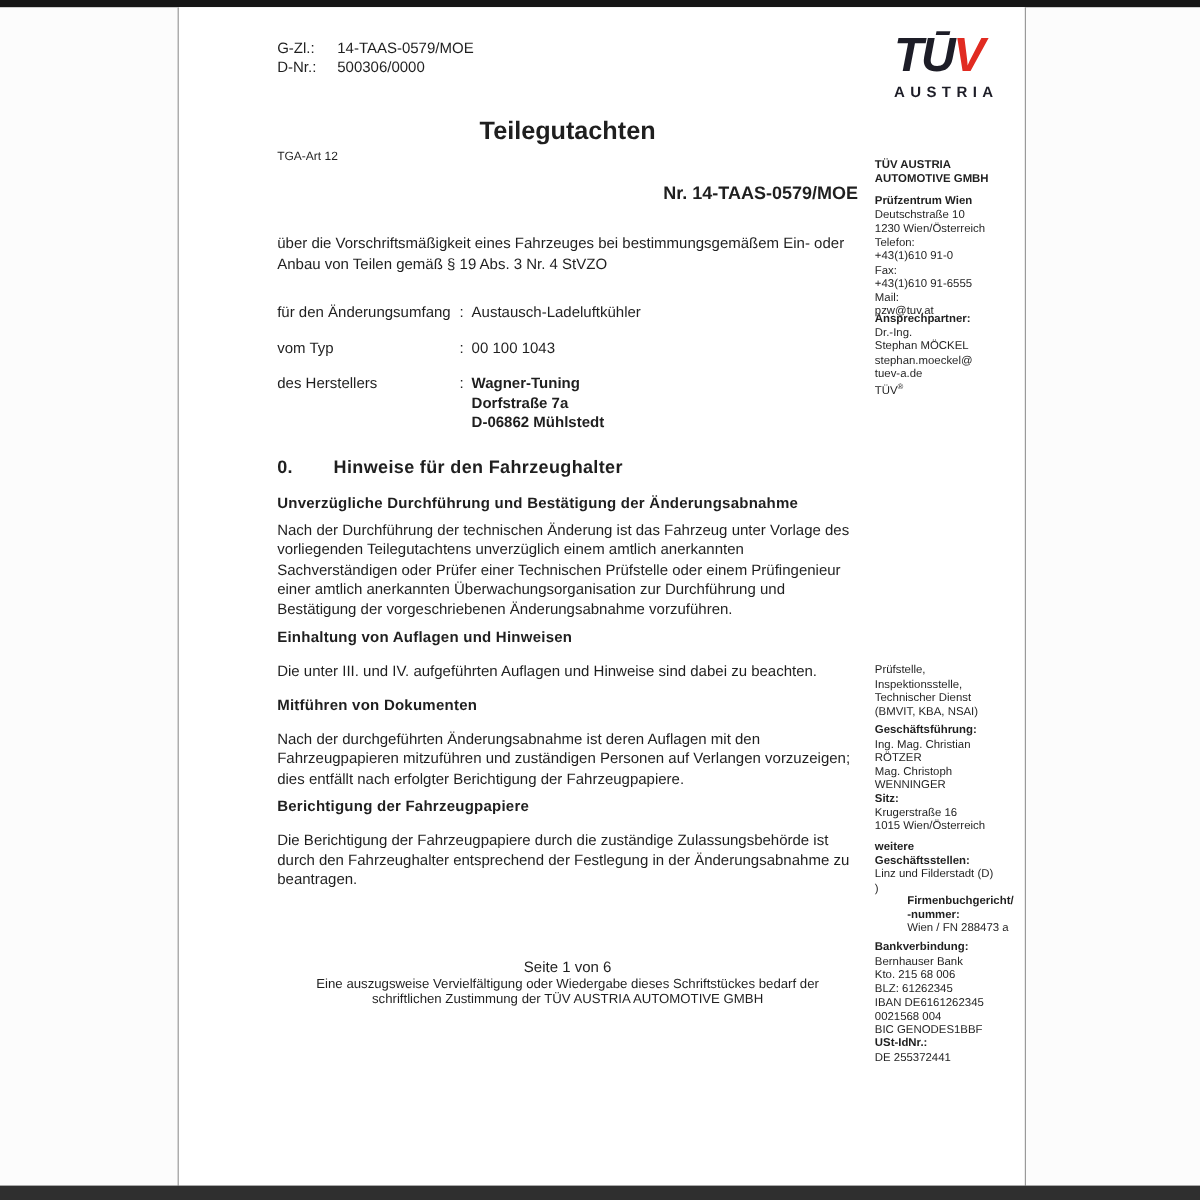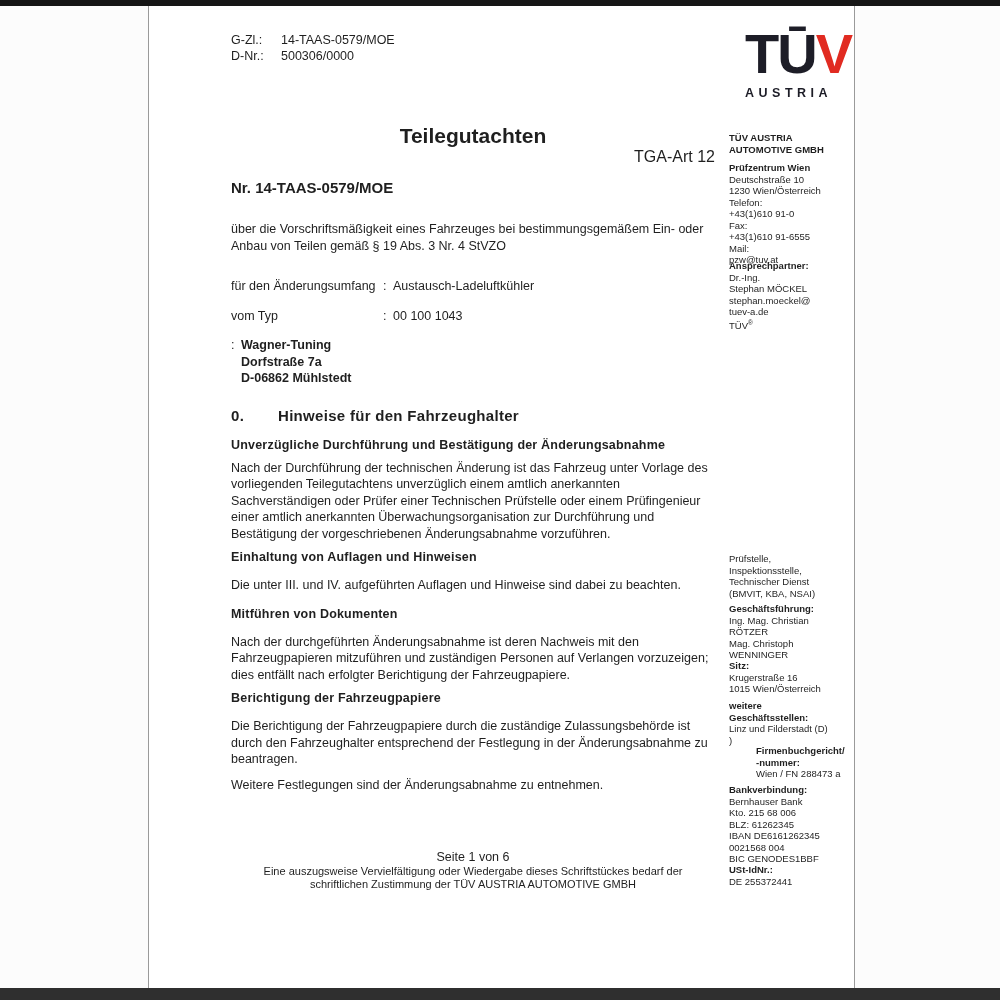--- a/index.html
+++ b/index.html
@@ -16,30 +16,30 @@
   }
   .main { position:absolute; left:82px; top:0; width:484px; }
 
   
   .refs { margin-top:26px; font-size:12.5px; line-height:16px; }
   .ref-row { display:flex; }
   .ref-label { width:50px; flex-shrink:0; }
 
   
   .logo { position:absolute; left:596px; top:20px; width:112px; }
-  .logo-tuv { font-size:56px; font-weight:800; letter-spacing:-2px;
+  .logo-tuv { font-size:40px; font-weight:800; font-style:italic; letter-spacing:-2px;
               line-height:1; color:var(--logo_dark,#1d1d27); white-space:nowrap; }
   .logo-v { color:var(--logo_red,#e12b21); }
   .logo-austria { margin-top:4px; font-size:12.5px; font-weight:700; letter-spacing:4.5px;
                   color:var(--logo_dark,#1d1d27); }
 
   
-  .title { margin-top:60px; text-align:center; font-size:21px; font-weight:700; line-height:24px; }
-  .subtitle { margin-top:2px; text-align:right; font-size:16px; line-height:13px; }
-  .docnum { margin-top:16px; text-align:left; font-size:15px; font-weight:700; line-height:18px; }
+  .title { margin-top:34px; text-align:center; font-size:21px; font-weight:700; line-height:24px; }
+  .subtitle { margin-top:2px; text-align:left; font-size:10px; line-height:13px; }
+  .docnum { margin-top:16px; text-align:right; font-size:15px; font-weight:700; line-height:18px; }
 
   
   .para, .intro { font-size:12.5px; line-height:16.5px; }
   .intro { margin-top:24px; }
   .field { display:flex; font-size:12.5px; line-height:16.5px; }
   .field-label { width:152px; flex-shrink:0; }
   .field-sep { width:10px; flex-shrink:0; }
   .mt24 { margin-top:24px; } .mt13 { margin-top:13px; } .mt12 { margin-top:12px; }
   .mt9 { margin-top:9px; } .mt7 { margin-top:7px; } .mt20 { margin-top:20px; }
   .bold { font-weight:700; }
@@ -99,42 +99,42 @@
       <span>Austausch-Ladeluftkühler</span>
     </div>
 
     <div class="field mt13">
       <span class="field-label">vom Typ</span>
       <span class="field-sep">:</span>
       <span>00 100 1043</span>
     </div>
 
     <div class="field mt13">
+      <span class="field-label">des Herstellers</span>
       <span class="field-sep">:</span>
       <span class="bold">
         <span style="display:block">Wagner-Tuning</span>
         <span style="display:block">Dorfstraße 7a</span>
         <span style="display:block">D-06862 Mühlstedt</span>
       </span>
     </div>
 
     <div class="sec-heading mt20">
       <span class="sec-num">0.</span>
       <span>Hinweise für den Fahrzeughalter</span>
     </div>
 
     <div class="subheading mt12">Unverzügliche Durchführung und Bestätigung der Änderungsabnahme</div>
     <p class="para mt7">Nach der Durchführung der technischen Änderung ist das Fahrzeug unter Vorlage des vorliegenden Teilegutachtens unverzüglich einem amtlich anerkannten Sachverständigen oder Prüfer einer Technischen Prüfstelle oder einem Prüfingenieur einer amtlich anerkannten Überwachungsorganisation zur Durchführung und Bestätigung der vorgeschriebenen Änderungsabnahme vorzuführen.</p>
     <div class="subheading mt7">Einhaltung von Auflagen und Hinweisen</div>
     <p class="para mt12">Die unter III. und IV. aufgeführten Auflagen und Hinweise sind dabei zu beachten.</p>
     <div class="subheading mt12">Mitführen von Dokumenten</div>
-    <p class="para mt12">Nach der durchgeführten Änderungsabnahme ist deren Nachweis mit den Fahrzeugpapieren mitzuführen und zuständigen Personen auf Verlangen vorzuzeigen; dies entfällt nach erfolgter Berichtigung der Fahrzeugpapiere.</p>
+    <p class="para mt12">Nach der durchgeführten Änderungsabnahme ist deren Auflagen mit den Fahrzeugpapieren mitzuführen und zuständigen Personen auf Verlangen vorzuzeigen; dies entfällt nach erfolgter Berichtigung der Fahrzeugpapiere.</p>
     <div class="subheading mt7">Berichtigung der Fahrzeugpapiere</div>
     <p class="para mt12">Die Berichtigung der Fahrzeugpapiere durch die zuständige Zulassungsbehörde ist durch den Fahrzeughalter entsprechend der Festlegung in der Änderungsabnahme zu beantragen.</p>
-    <p class="para mt9">Weitere Festlegungen sind der Änderungsabnahme zu entnehmen.</p>
 
     <div class="footer">
       <div class="footer-page">Seite 1 von 6</div>
       <div class="footer-note">Eine auszugsweise Vervielfältigung oder Wiedergabe dieses Schriftstückes bedarf der</div>
       <div class="footer-note">schriftlichen Zustimmung der TÜV AUSTRIA AUTOMOTIVE GMBH</div>
     </div>
 
   </div>
 
   <aside class="sidebar">

